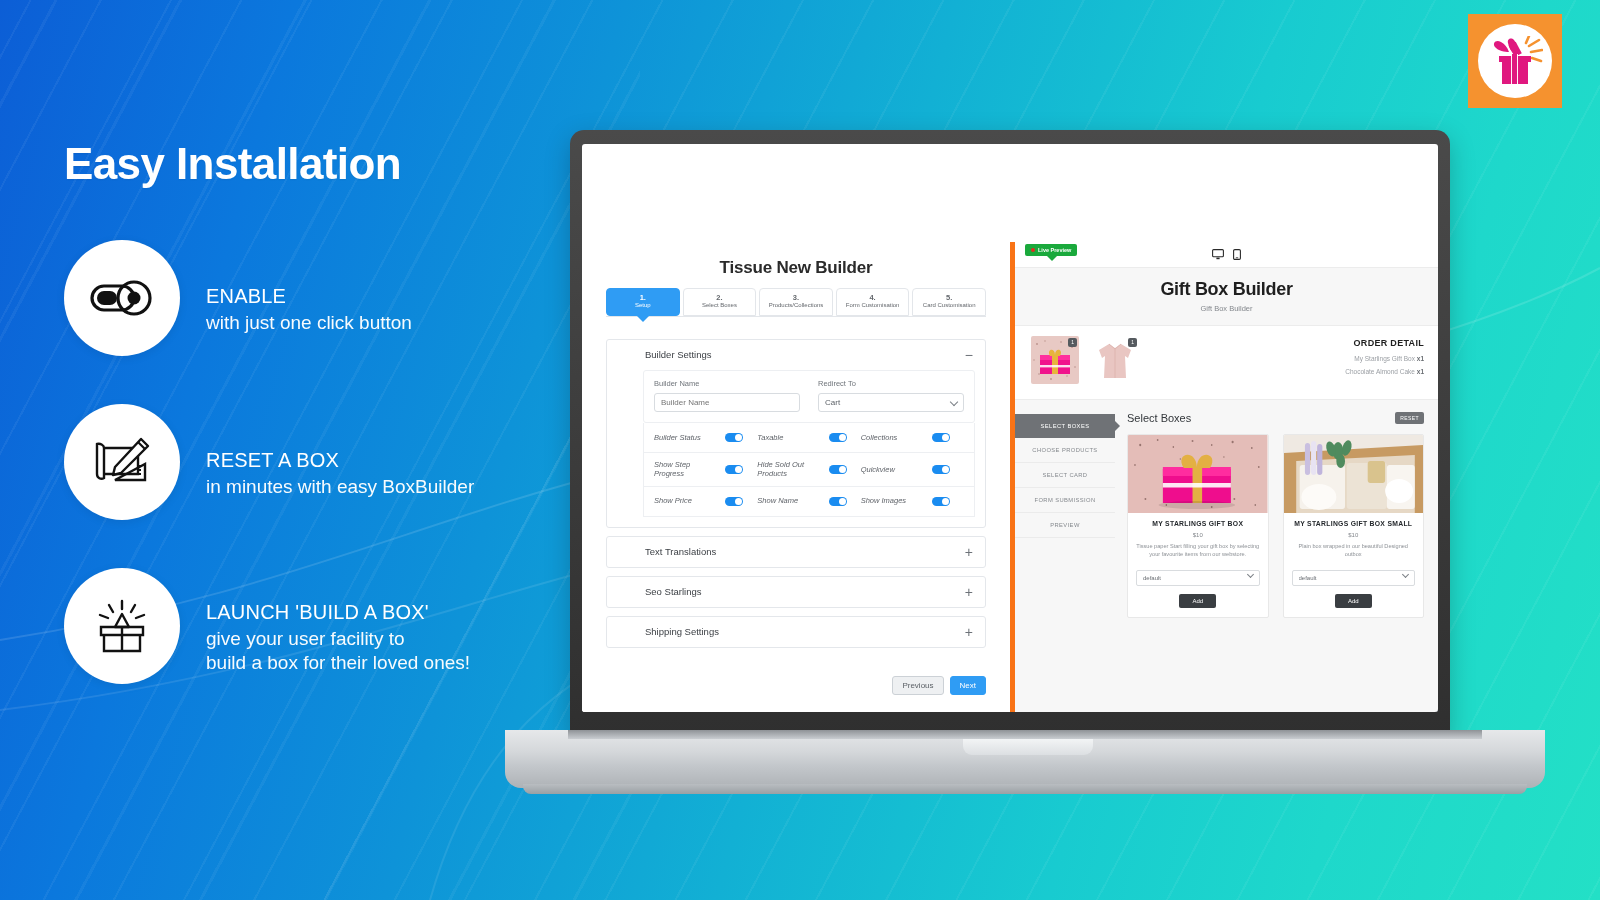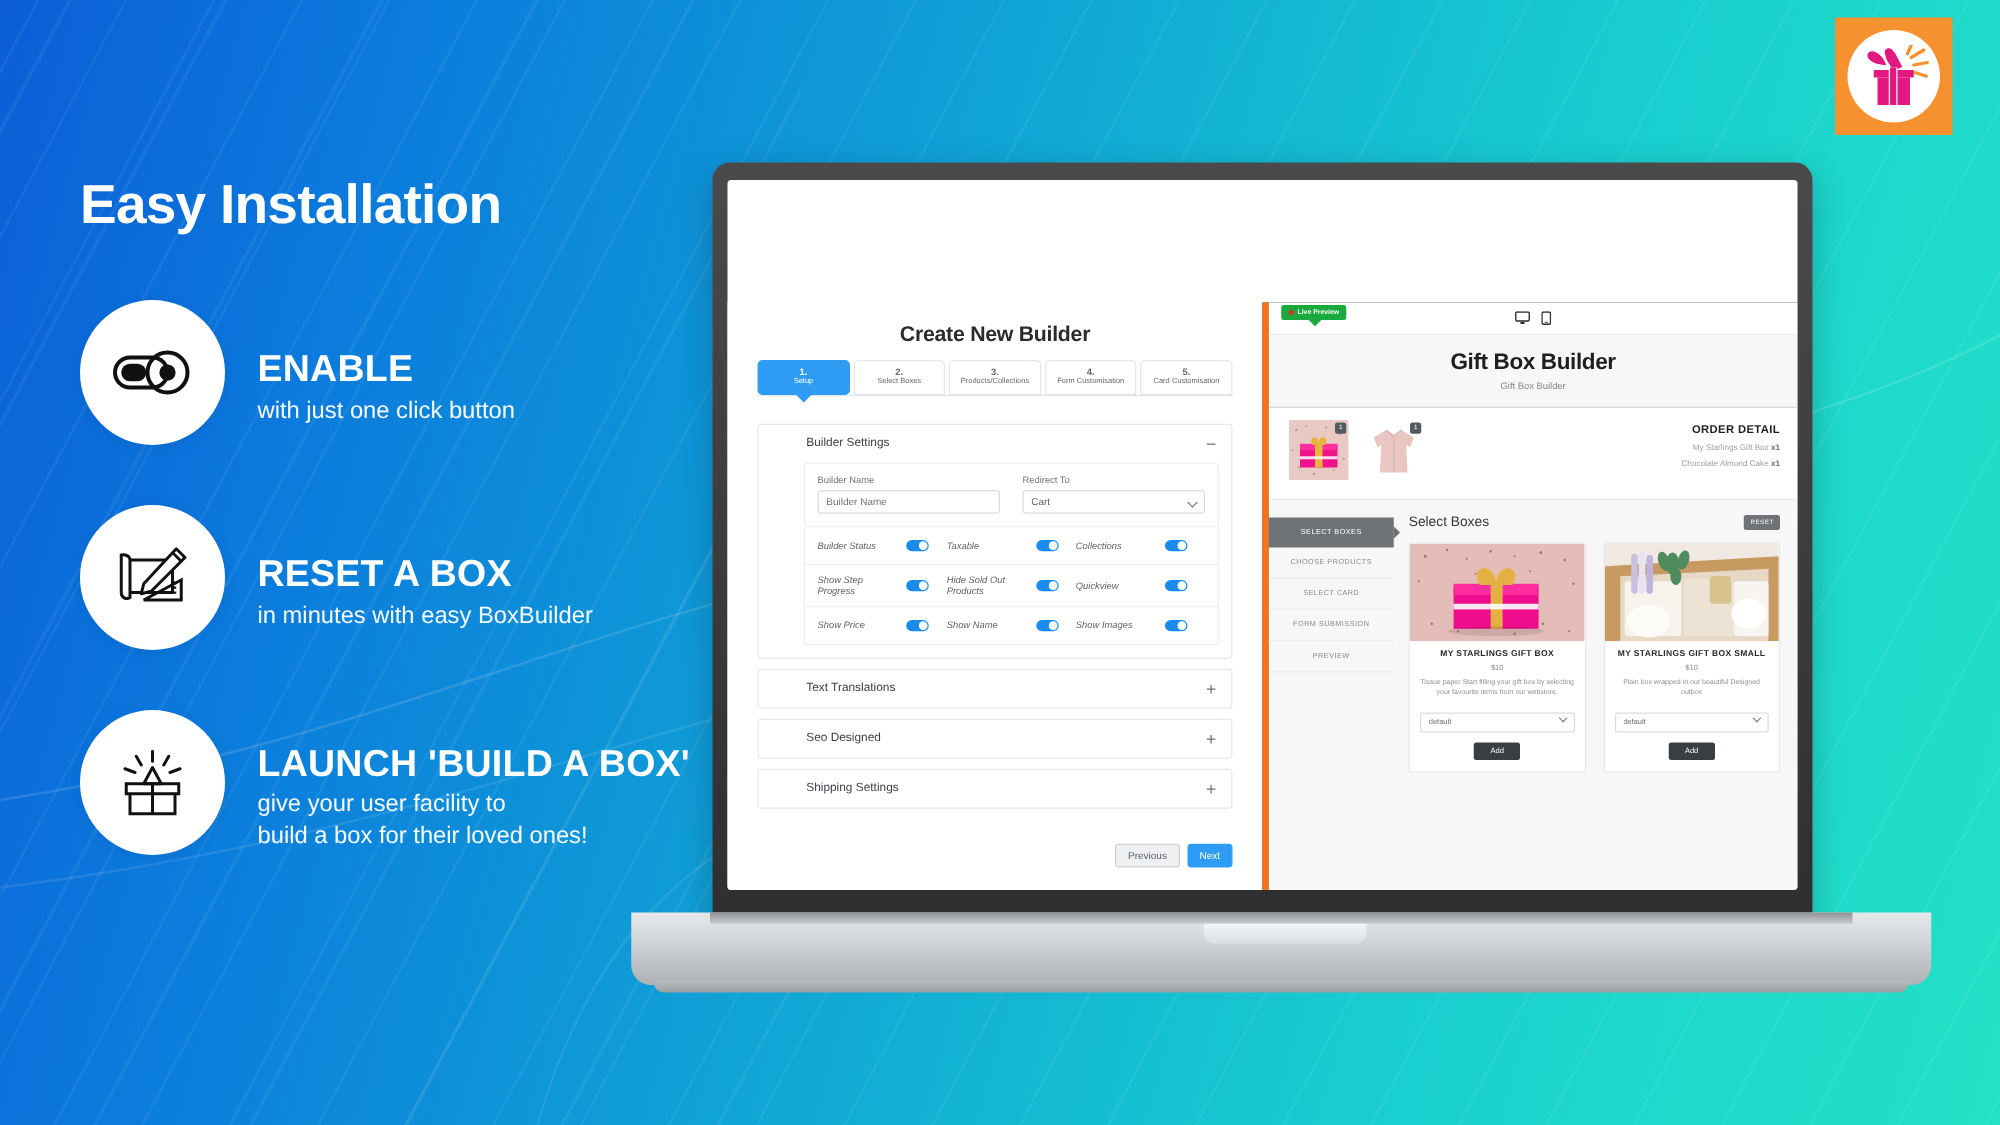--- a/index.html
+++ b/index.html
@@ -68,22 +68,22 @@
     flex: 0 0 auto;
     width: 116px; height: 116px;
     border-radius: 50%;
     background: #ffffff;
     display: flex; align-items: center; justify-content: center;
     box-shadow: 0 2px 10px rgba(0,0,0,0.08);
   }
   .feature-text { margin-left: 26px; }
   .feature-title {
     color: #ffffff;
-    font-size: 30px;
-    font-weight: bold;
+    font-size: 20px;
+    font-weight: normal;
     letter-spacing: 0.2px;
     line-height: 1.15;
     margin-bottom: 3px;
     margin-top: 24px;
   }
   .feature-sub {
     color: #ffffff;
     font-size: 19px;
     font-weight: 400;
     line-height: 1.3;
@@ -428,21 +428,21 @@
   </div>
 </div>
 
 <div id="laptop">
   <div id="laptop-lid">
     <div id="screen">
 
       <div id="app">
 
         <div id="builder-col">
-          <div id="builder-title">Create New Builder</div>
+          <div id="builder-title">Tissue New Builder</div>
 
           <div id="steps">
             <div class="step active">
               <span class="num">1.</span>
               <span class="lbl">Setup</span>
             </div>
             <div class="step">
               <span class="num">2.</span>
               <span class="lbl">Select Boxes</span>
             </div>
@@ -533,21 +533,21 @@
 
           <div class="panel">
             <div class="panel-head">
               <span>Text Translations</span>
               <span class="sign">+</span>
             </div>
           </div>
 
           <div class="panel">
             <div class="panel-head">
-              <span>Seo Designed</span>
+              <span>Seo Starlings</span>
               <span class="sign">+</span>
             </div>
           </div>
 
           <div class="panel">
             <div class="panel-head">
               <span>Shipping Settings</span>
               <span class="sign">+</span>
             </div>
           </div>

